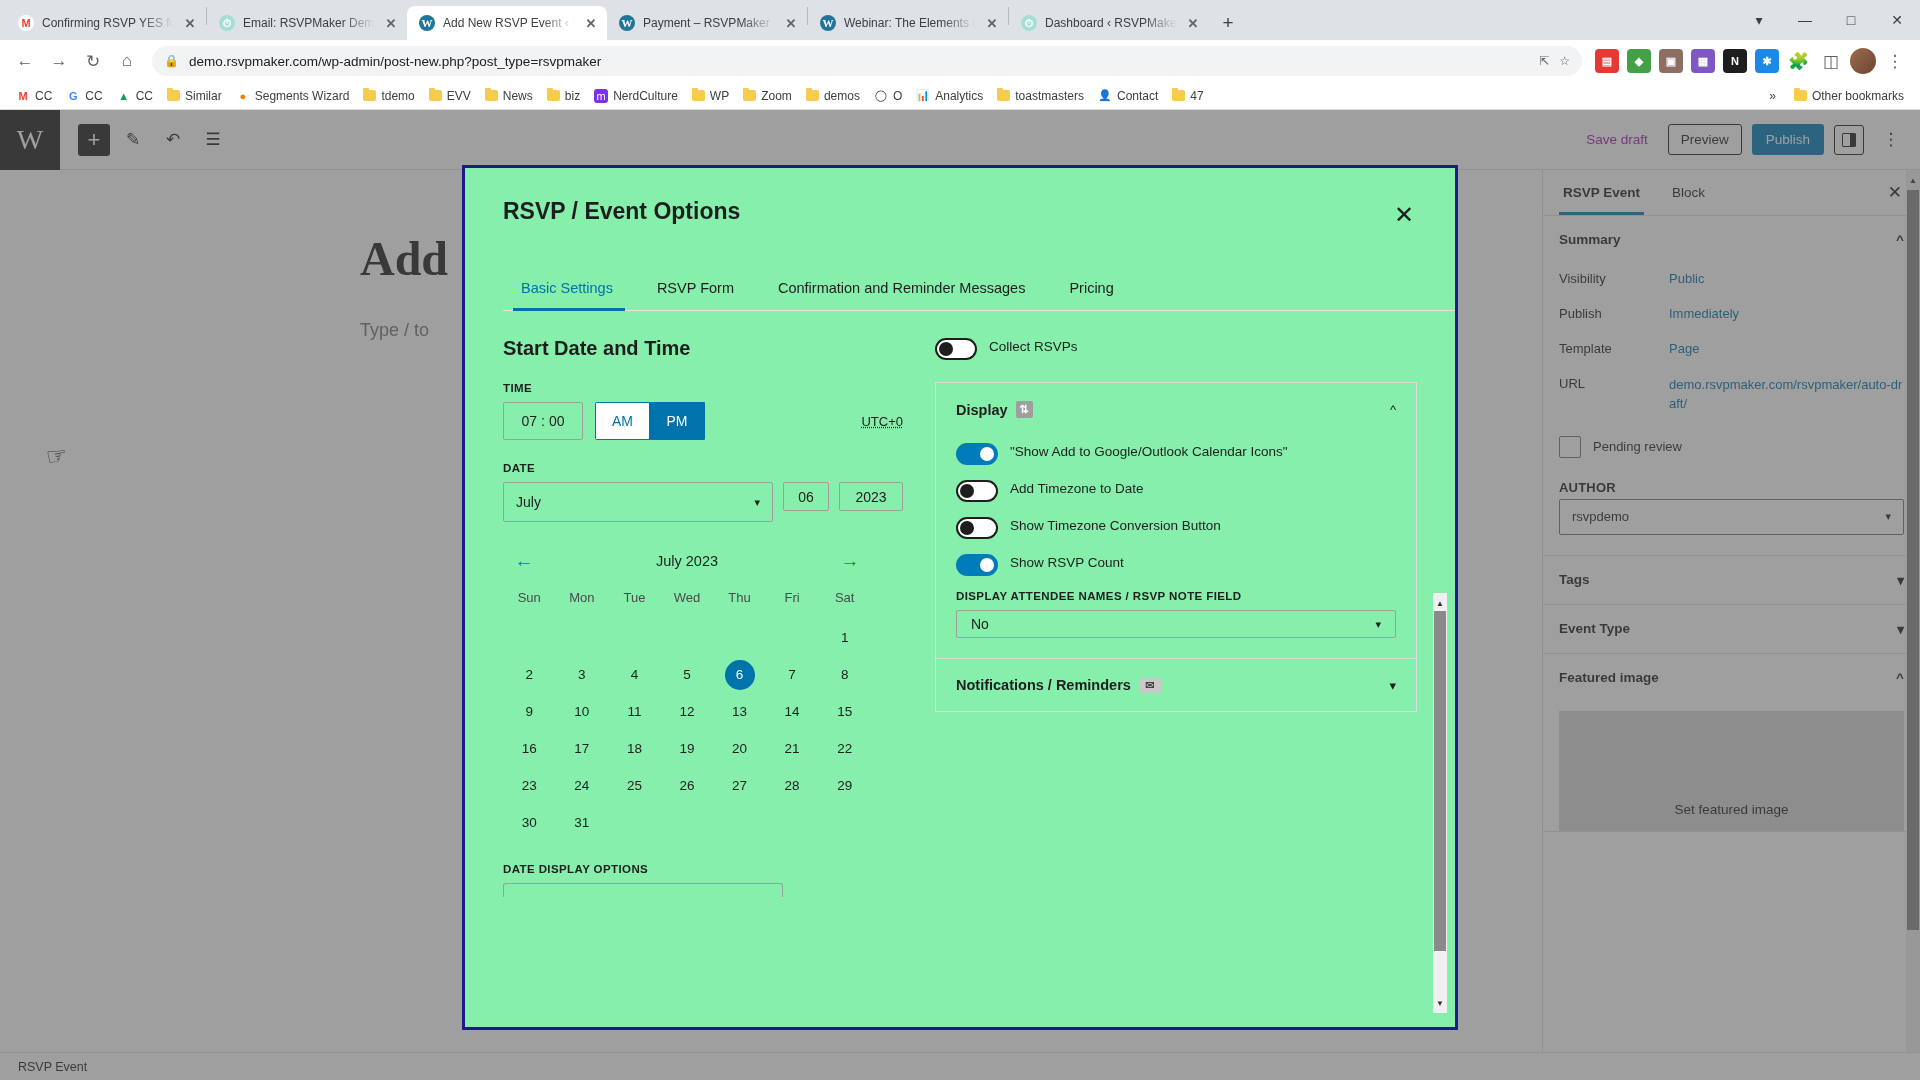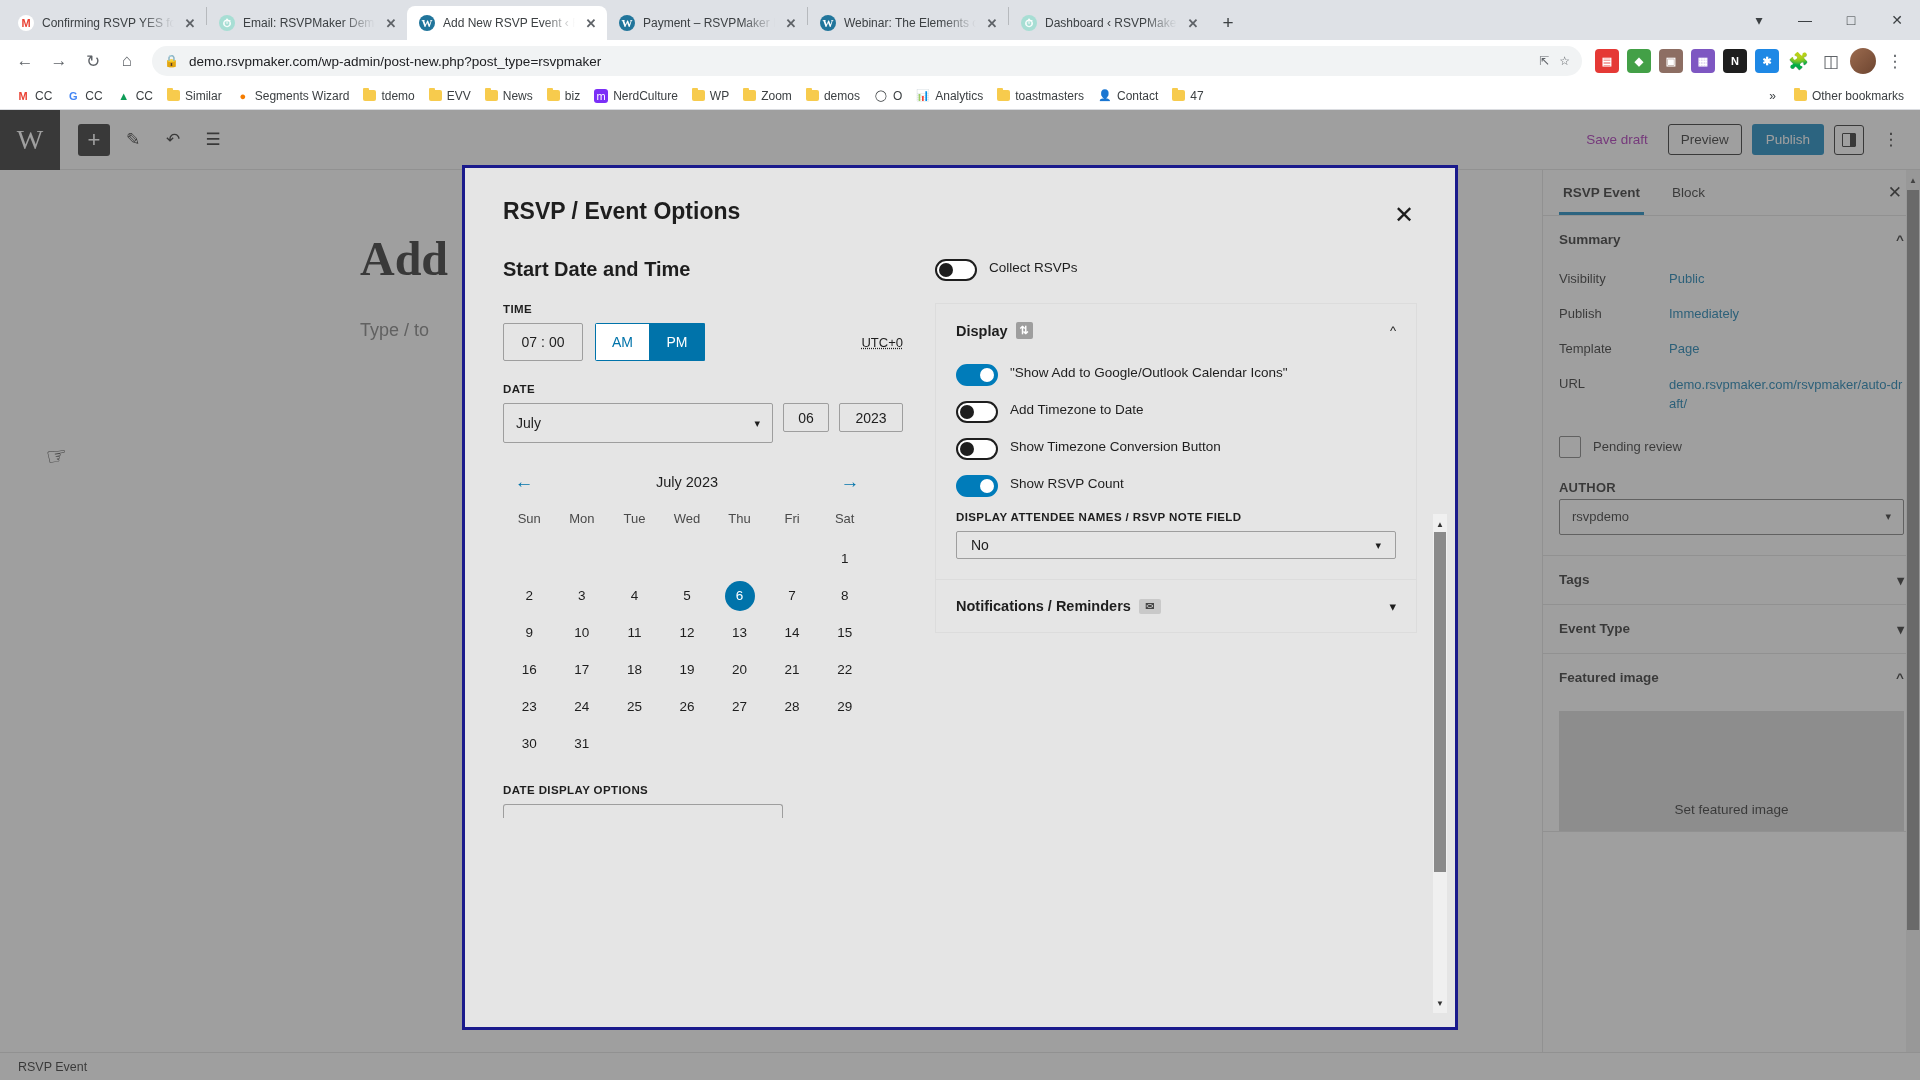--- a/index.html
+++ b/index.html
@@ -247,21 +247,21 @@
     font-size: 12.5px; color: #1e1e1e; z-index: 2;
   }
 
   
   .overlay {
     position: absolute; top: 110px; left: 0; right: 0; bottom: 0;
     background: rgba(80,80,80,0.55); z-index: 10;
   }
   .modal {
     position: absolute; left: 462px; top: 165px; width: 996px; height: 865px;
-    background: #e5e5e5; border: 3px solid #1a1a8c; z-index: 11;
+    background: #86efac; border: 3px solid #1a1a8c; z-index: 11;
     display: flex; flex-direction: column;
   }
   .modal-head {
     display: flex; align-items: flex-start; padding: 30px 34px 0 38px;
   }
   .modal-title { font-size: 23px; font-weight: 600; color: #1e1e1e; }
   .modal-close {
     margin-left: auto; width: 34px; height: 34px; display: flex;
     align-items: center; justify-content: center; font-size: 24px;
     color: #1e1e1e; font-weight: 300;
@@ -678,20 +678,26 @@
   </div>
 
   <div class="overlay"></div>
 
   <div class="modal">
     <div class="modal-head">
       <div class="modal-title">RSVP / Event Options</div>
       <div class="modal-close">✕</div>
     </div>
 
+    <div class="modal-tabs">
+      <div class="m-tab active">Basic Settings</div>
+      <div class="m-tab">RSVP Form</div>
+      <div class="m-tab">Confirmation and Reminder Messages</div>
+      <div class="m-tab">Pricing</div>
+    </div>
 
     <div class="modal-body">
 
       <div class="mcol-left">
         <div class="sec-title">Start Date and Time</div>
 
         <div class="fld-label">TIME</div>
         <div class="time-row">
           <div class="time-box">
             <span>07</span>

